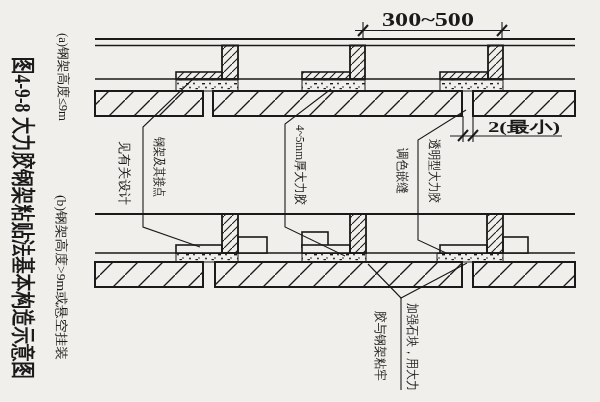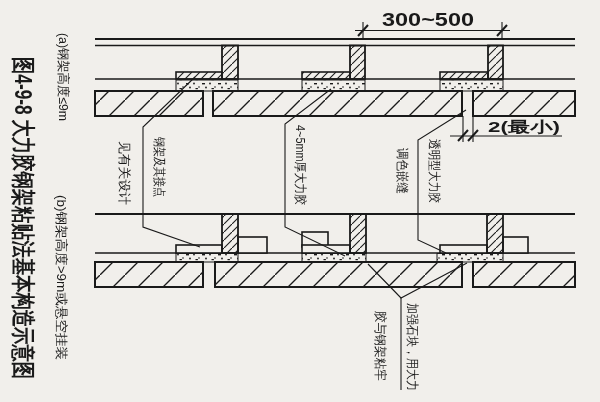--- a/index.html
+++ b/index.html
@@ -1,19 +1,19 @@
 <!DOCTYPE html>
 <html><head>
 <meta charset="utf-8">
 <style>
   html,body{margin:0;padding:0;background:#d8d6d2;}
   #stage{
     position:relative;width:600px;height:402px;overflow:hidden;
     background:#f1efeb;
-    font-family:Liberation Sans, sans-serif;
+    font-family:Liberation Serif, serif;
   }
   svg{display:block}
   svg text{fill:#1a1a1a;}
 </style>
 </head>
 <body>
 
 <div id="stage">
 <svg width="600" height="402" viewBox="0 0 600 402">
   <defs>

